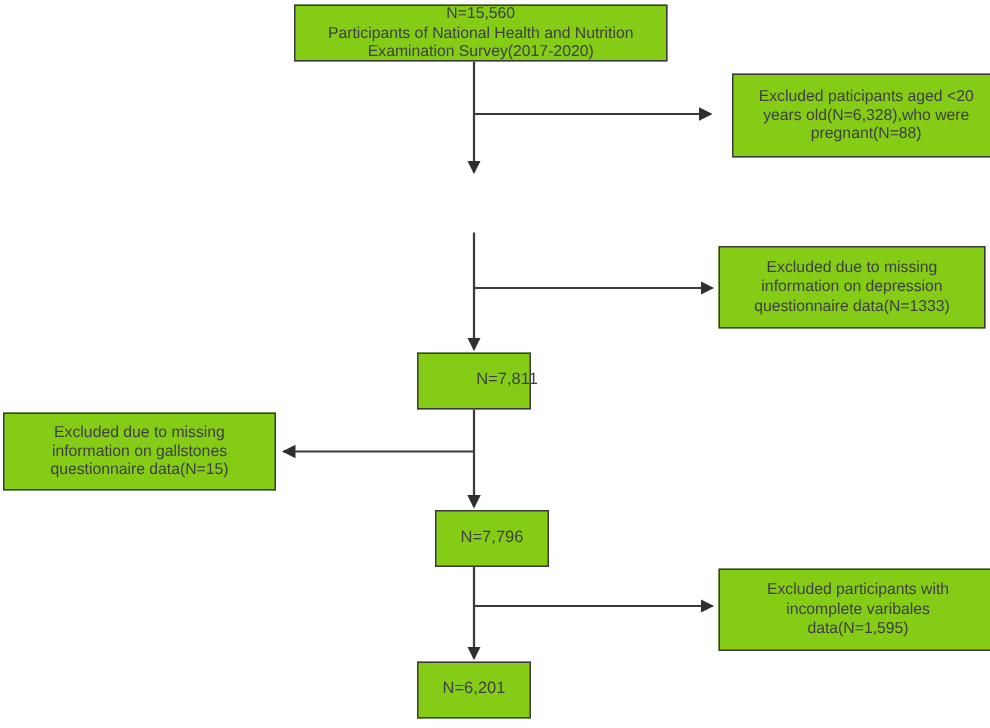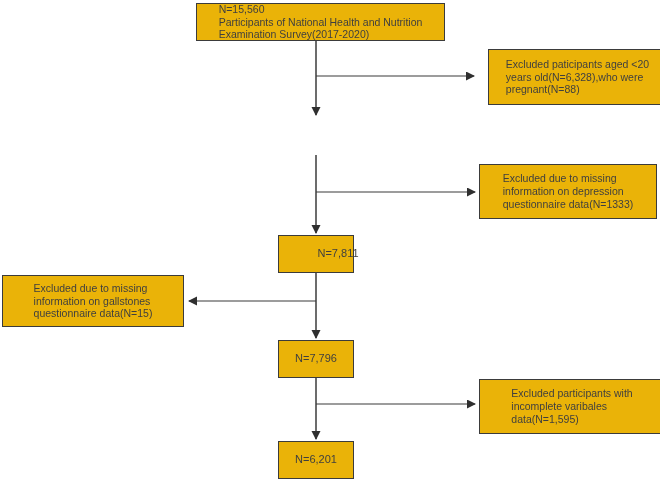--- a/index.html
+++ b/index.html
@@ -20,43 +20,43 @@
     left: 0;
     top: 0;
     width: 660px;
     height: 485px;
     z-index: 1;
   }
   .box {
     position: absolute;
     box-sizing: border-box;
     border: 1.5px solid #3b3b3b;
-    background: #eab308;
+    background: #84cc16;
     color: #3f3f3f;
     display: flex;
     align-items: center;
     justify-content: center;
-    text-align: left;
+    text-align: center;
     white-space: pre-line;
     z-index: 2;
     line-height: 1.22;
   }
   .box-top {
     left: 196px; top: 3px;
     width: 249px; height: 38px;
     font-size: 10.5px;
   }
   .box-n {
     left: 278px;
     width: 76px; height: 38px;
     font-size: 11px;
   }
   .box-n1 { top: 117px; }
   .box-n2 { top: 235px; padding-left: 44px; }
-  .box-n3 { top: 340px; }
+  .box-n3 { top: 340px; margin-left: 12px; }
   .box-n4 { top: 441px; }
   .box-excl {
     font-size: 10.5px;
     padding: 2px 4px;
   }
   .box-excl-r1 { left: 478px; top: 49px;  width: 179px; height: 56px; margin-left: 10px; }
   .box-excl-r2 { left: 479px; top: 164px; width: 178px; height: 55px; }
   .box-excl-l  { left: 2px;   top: 275px; width: 182px; height: 52px; }
   .box-excl-r3 { left: 479px; top: 379px; width: 186px; height: 55px; }
 </style>

